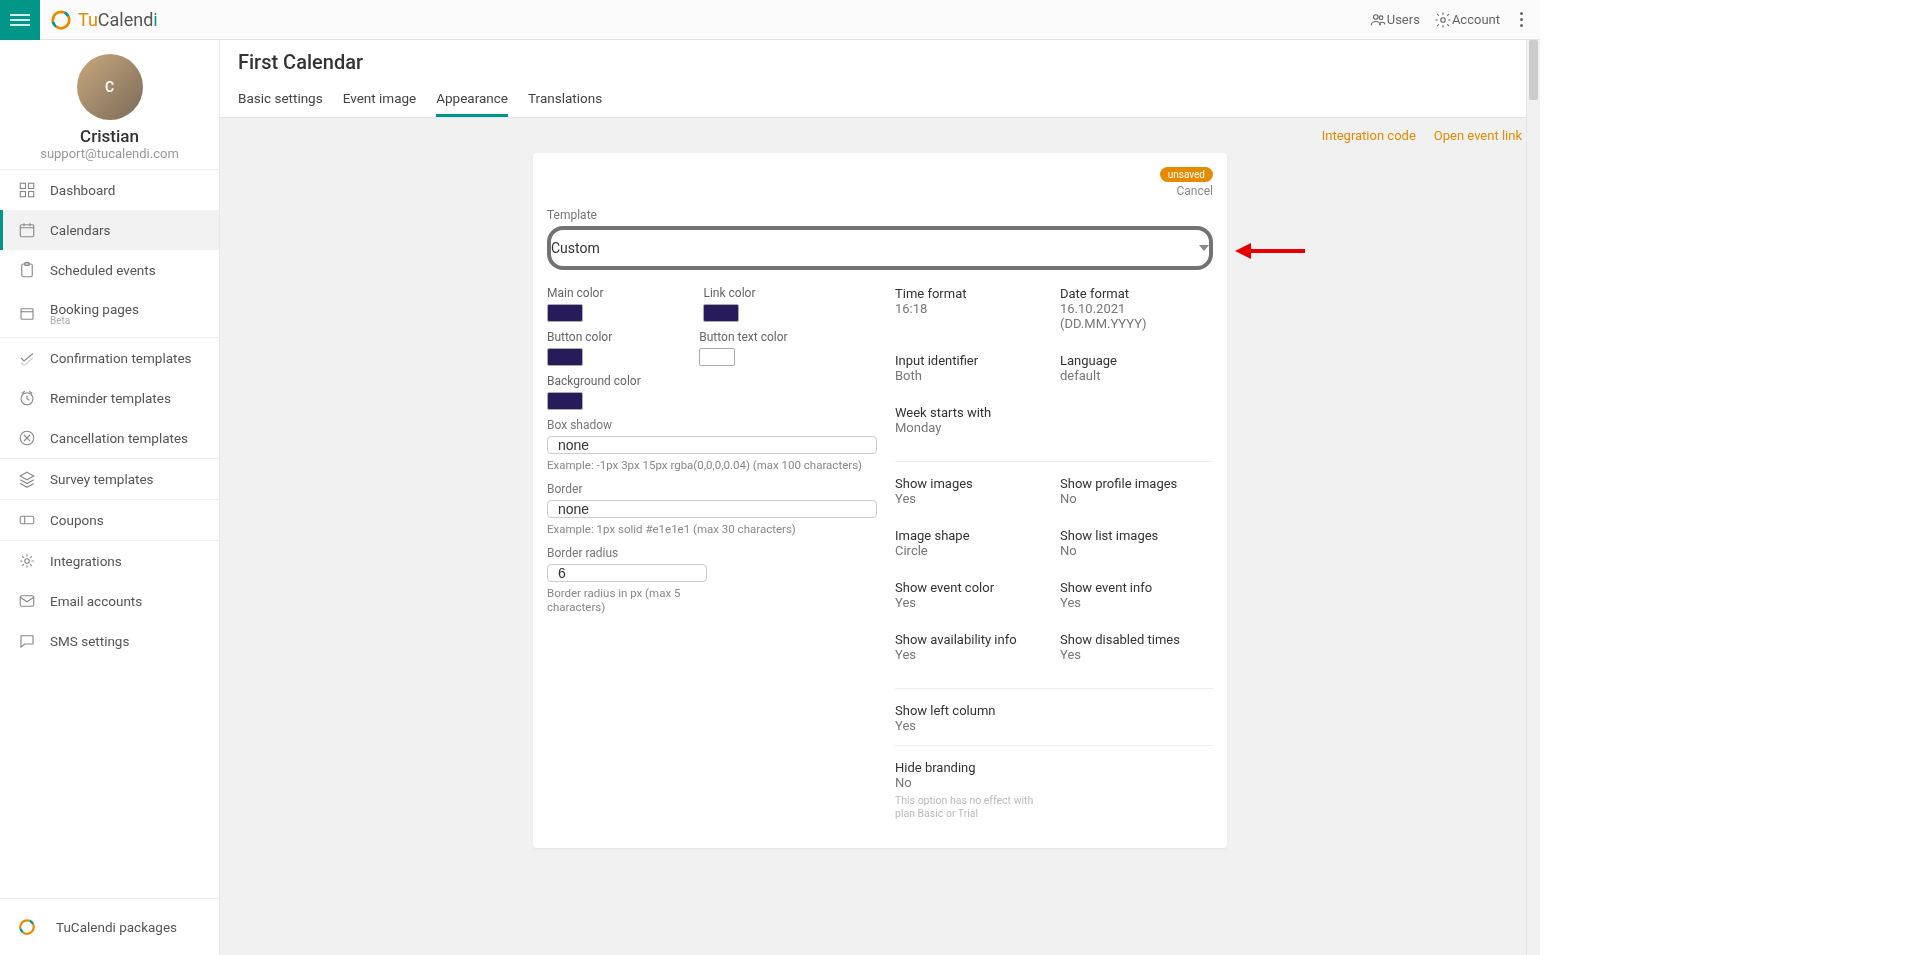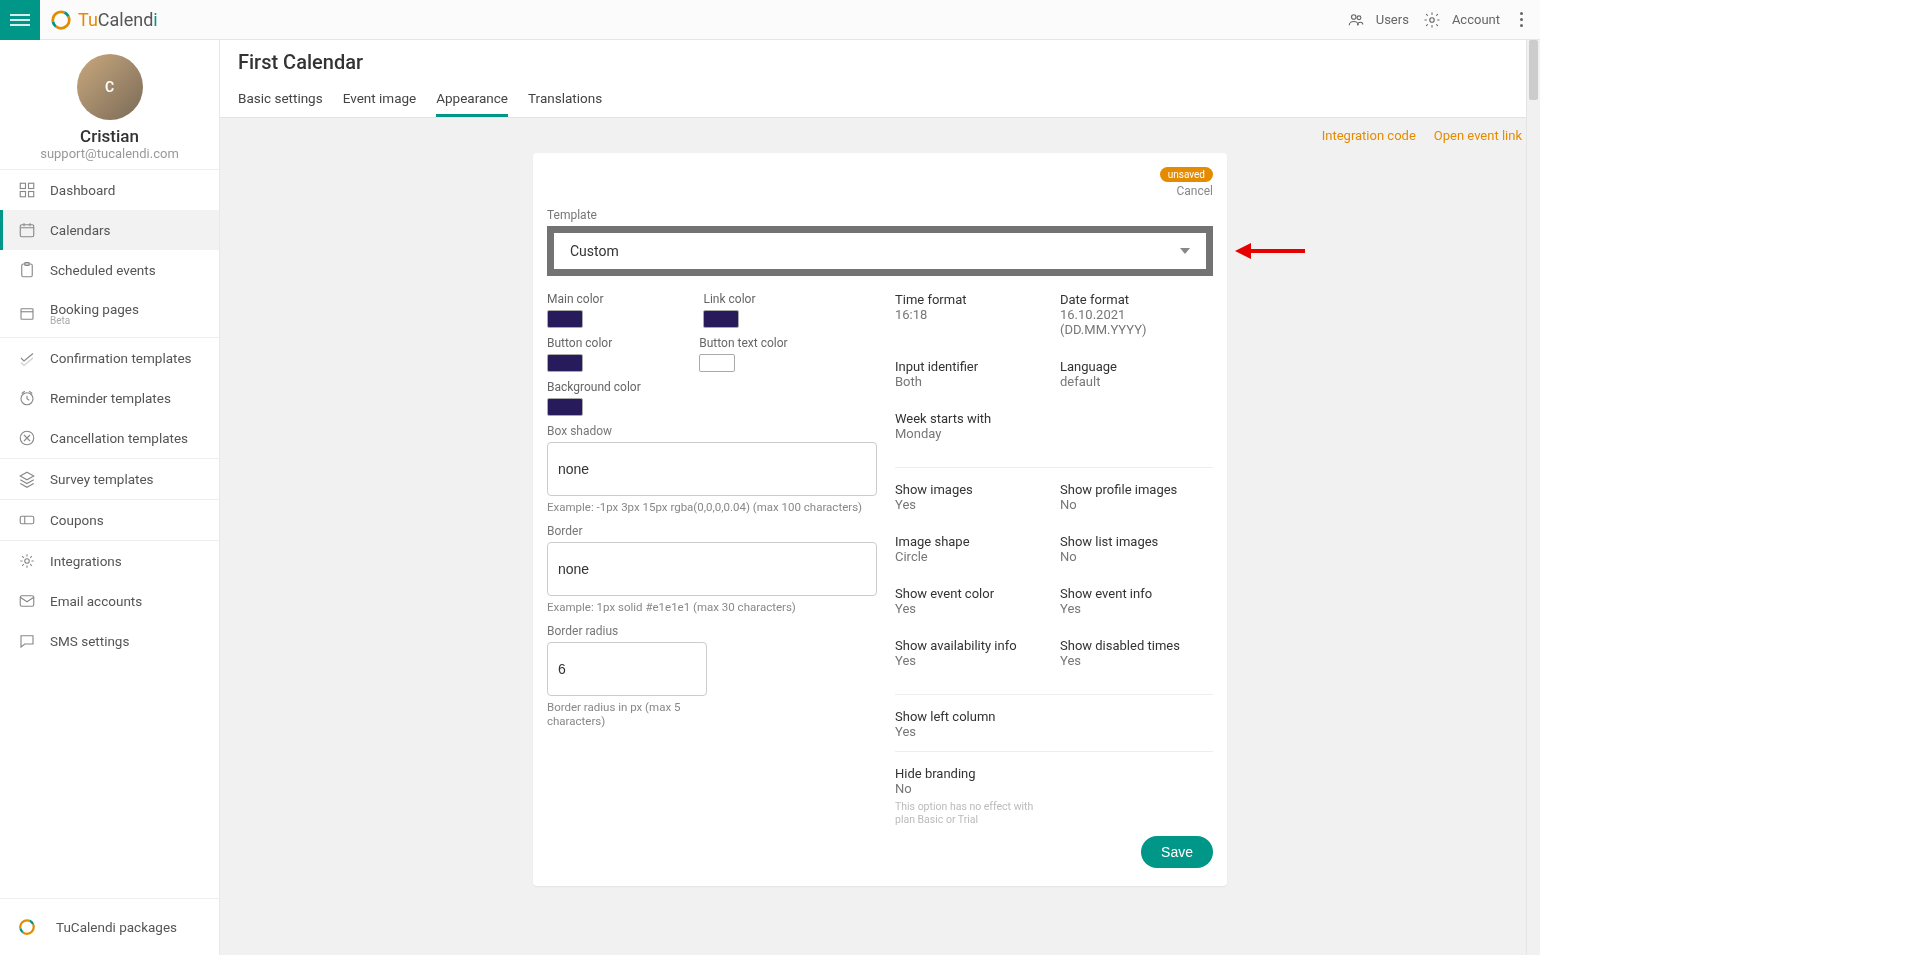--- a/index.html
+++ b/index.html
@@ -30,21 +30,21 @@
   .logo { display: flex; align-items: center; padding: 0 10px; font-weight: 400; font-size: 18px; }
   .logo-ring {
     width: 22px; height: 22px;
     margin-right: 6px;
     display:inline-block;
   }
   .logo .tu { color: #e58b00; }
   .logo .cal { color: #555; }
   .logo .i { color: #009688; }
   .topbar-right { margin-left: auto; display: flex; align-items: center; gap: 14px; padding-right: 12px; color: #666; }
-  .topbar-right .tbtn { display: flex; align-items: center; gap:11px; cursor:pointer; font-size:13px; }
+  .topbar-right .tbtn { display: flex; align-items: center; gap:0; cursor:pointer; font-size:13px; }
   .topbar-right svg { width:18px; height:18px; stroke:#666; fill:none; stroke-width:1.5; }
   .dots3 { width:14px; display:flex; flex-direction:column; gap:3px; align-items:center; cursor:pointer;}
   .dots3 span { width:3px; height:3px; border-radius:50%; background:#666; }
 
   
   .main { display: flex; flex: 1; min-height: 0; }
   .sidebar {
     width: 220px;
     border-right: 1px solid #e8e8e8;
     display: flex; flex-direction: column;
@@ -94,34 +94,34 @@
     border-radius:4px; padding: 14px 14px 18px;
     box-shadow: 0 1px 2px rgba(0,0,0,0.06);
   }
   .card-top { display:flex; flex-direction:column; align-items:flex-end; gap:2px; margin-bottom:10px;}
   .badge { background:#e58b00; color:#fff; font-size:10px; padding:2px 8px; border-radius:8px; }
   .cancel-link { color:#888; font-size:12px; cursor:pointer;}
 
   .field-label { font-size:12px; color:#777; margin-bottom:4px; display:block; }
   .select-wrap {
     position:relative;
-    border:7px solid #737373; border-radius:0; padding:10px 16px;
+    border:4px solid #737373; border-radius:16px; padding:10px 0;
     display:flex; align-items:center; justify-content:space-between;
     cursor:pointer; margin-bottom:16px;
   }
   .select-wrap .caret { width:0;height:0;border-left:5px solid transparent;border-right:5px solid transparent;border-top:6px solid #888;}
 
   .cols { display:flex; gap:18px; }
   .col-left { width: 330px; }
   .col-right { flex:1; }
   .color-row { display:flex; gap:40px; margin-bottom:8px;}
   .color-block label { font-size:12px; color:#666; display:block; margin-bottom:4px;}
   .swatch { width:36px; height:18px; border:1px solid #aaa; border-radius:2px;}
 
-  .txt-input { width:100%; border:1px solid #ccc; border-radius:4px; padding:18px 10px; font-size:14px; color:#333; }
+  .txt-input { width:100%; border:1px solid #ccc; border-radius:4px; padding:0 10px; font-size:14px; color:#333; }
   .help { font-size:11.5px; color:#888; margin:4px 0 10px; }
 
   .col-right .sec-label { font-size:13px; color:#333; display:block; }
   .col-right .sec-val { font-size:13px; color:#777; display:block; margin-bottom:12px;}
   .col-right hr { border:none; border-top:1px solid #eee; margin:4px 0 14px; }
   .grid2 { display:grid; grid-template-columns: 1fr 1fr; column-gap:12px; row-gap:0; }
   .pair { margin-bottom:10px; }
 
   .save-row { display:flex; justify-content:flex-end; margin-top:10px;}
   .save-btn { background:#009688; color:#fff; border:none; padding:8px 20px; border-radius:16px; font-size:14px; cursor:pointer;}
@@ -432,23 +432,20 @@
                 <span class="sec-label">Show left column</span>
                 <span class="sec-val">Yes</span>
               </div>
             <hr>
             <div class="pair">
               <span class="sec-label">Hide branding</span>
               <span class="sec-val" style="margin-bottom:4px;">No</span>
               <span style="font-size:10.5px;color:#bbb;display:block;width:150px;">This option has no effect with plan Basic or Trial</span>
             </div>
 
-            <div class="save-row">
-              <button class="save-btn">Save</button>
-            </div>
           </div>
         </div>
       </div>
     </div>
   </div>
 
   <svg class="arrow-annot" width="70" height="30">
     <line x1="70" y1="15" x2="12" y2="15" stroke="#e60000" stroke-width="4"></line>
     <polygon points="0,15 16,7 16,23" fill="#e60000"></polygon>
   </svg>

